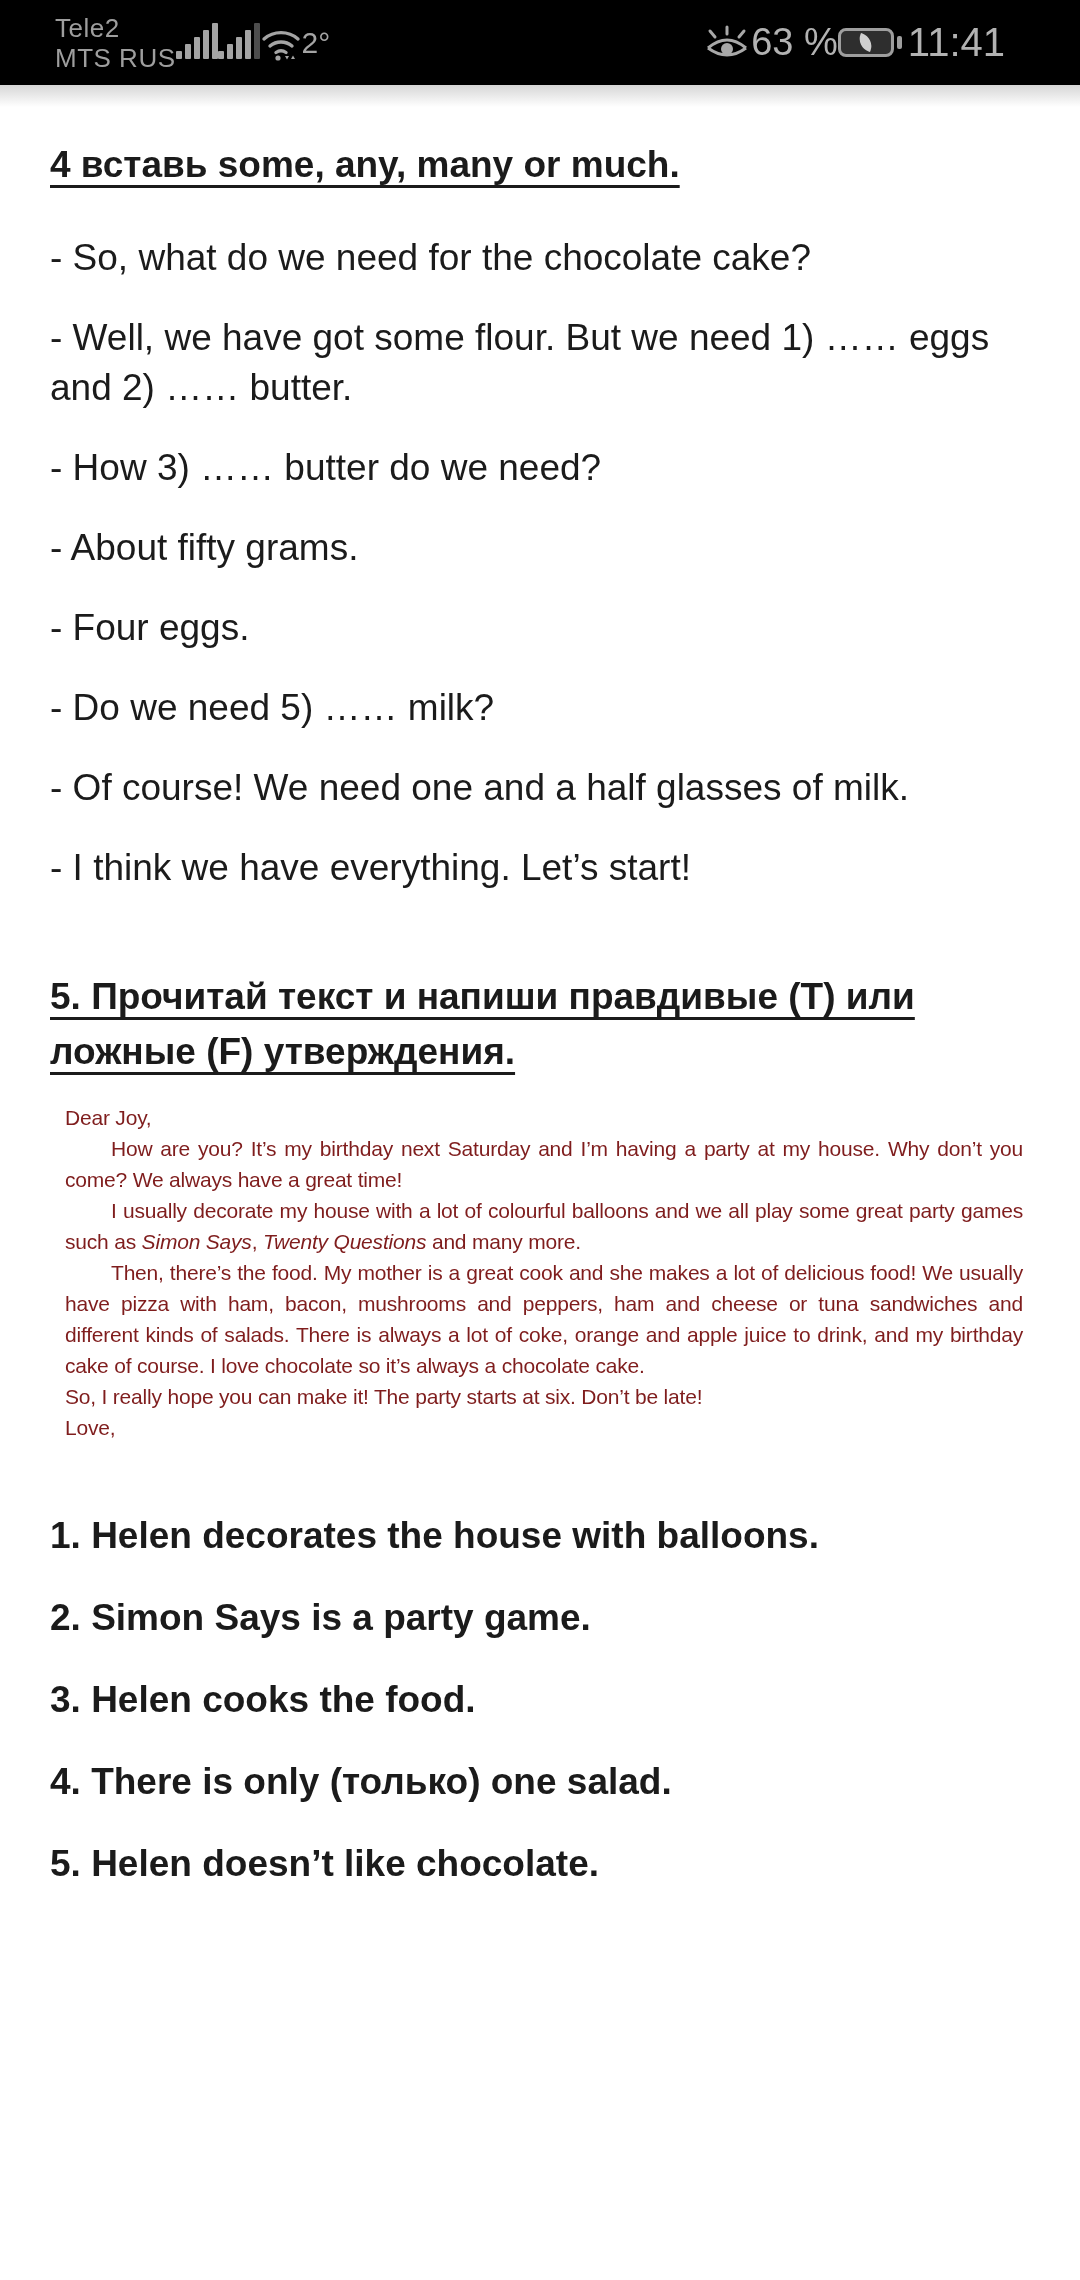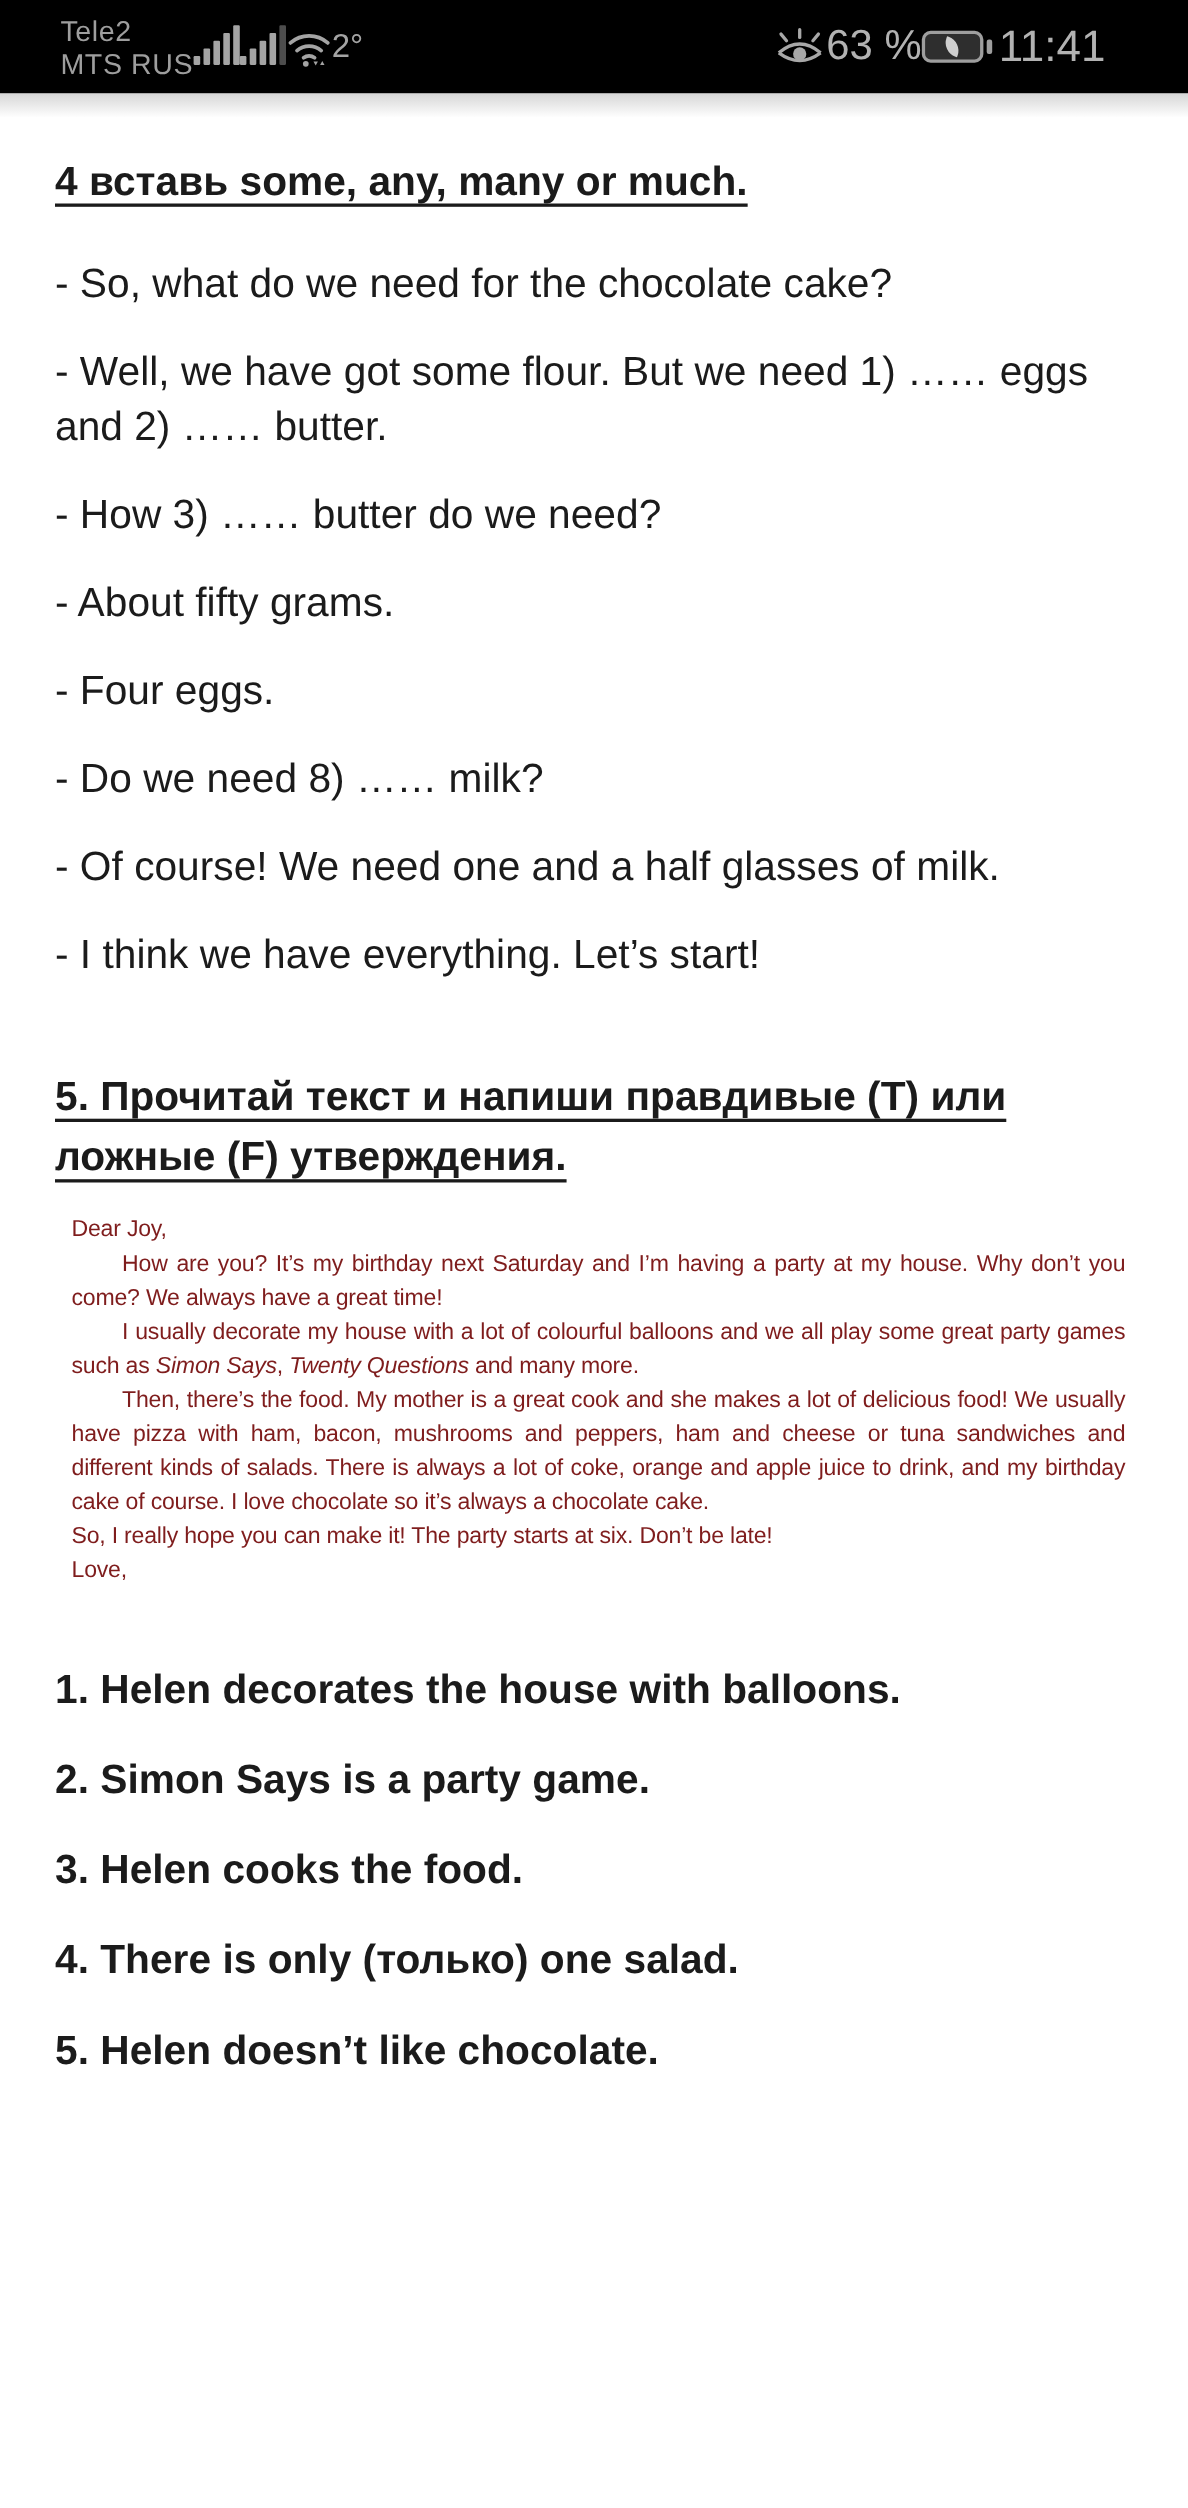--- a/index.html
+++ b/index.html
@@ -117,21 +117,21 @@
 <div class="page">
 
   <h2 class="ex-title title4">4 вставь some, any, many or much.</h2>
 
   <div class="dialogue">
     <p>- So, what do we need for the chocolate cake?</p>
     <p>- Well, we have got some flour. But we need 1) …… eggs and 2) …… butter.</p>
     <p>- How 3) …… butter do we need?</p>
     <p>- About fifty grams.</p>
     <p>- Four eggs.</p>
-    <p>- Do we need 8) …… milk?</p>
+    <p>- Do we need 5) …… milk?</p>
     <p>- Of course! We need one and a half glasses of milk.</p>
     <p>- I think we have everything. Let’s start!</p>
   </div>
 
   <h2 class="ex-title title5">5. Прочитай текст и напиши правдивые (T) или ложные (F) утверждения.</h2>
 
   <div class="letter">
     <p>Dear Joy,</p>
     <p class="indent">How are you? It’s my birthday next Saturday and I’m having a party at my house. Why don’t you come? We always have a great time!</p>
     <p class="indent"><span>I usually decorate my house with a lot of colourful balloons and we all play some great party games such as </span><i>Simon Says</i><span>, </span><i>Twenty Questions</i><span> and many more.</span></p>

